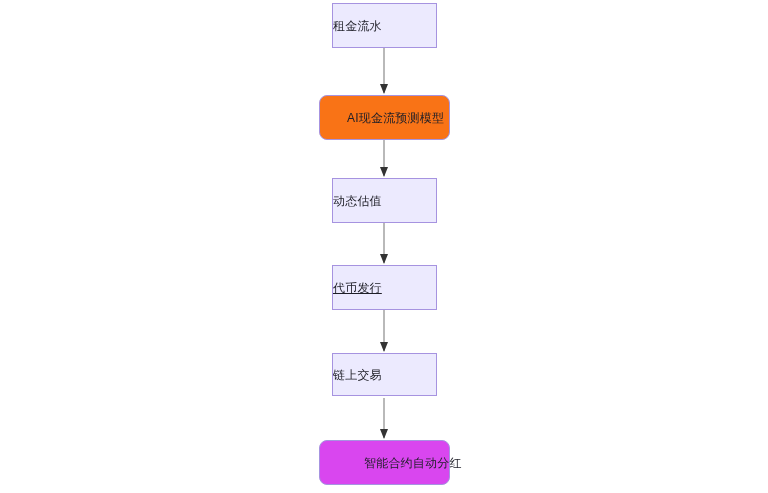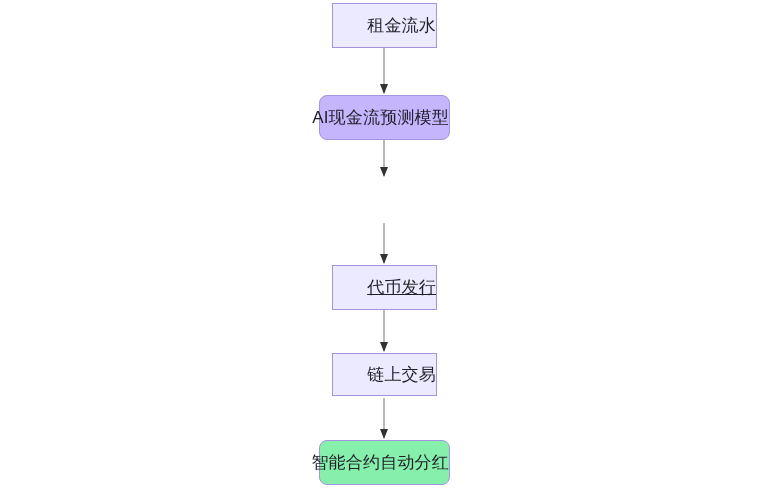--- a/index.html
+++ b/index.html
@@ -32,25 +32,25 @@
     z-index: 1;
   }
 
   
   .node {
     position: absolute;
     z-index: 2;
     box-sizing: border-box;
     display: flex;
     align-items: center;
-    justify-content: flex-end;
+    justify-content: flex-start;
     background: #ECEAFE;
     border: 1px solid #A693E0;
     color: #1f1f28;
-    font-size: 17px;
+    font-size: 12px;
     line-height: 1;
     letter-spacing: 0.2px;
     white-space: nowrap;
     -webkit-font-smoothing: antialiased;
   }
   .node.rounded {
     border-radius: 8px;
   }
   .node-label {
     pointer-events: none;
@@ -72,30 +72,33 @@
     <line x1="384" y1="140" x2="384" y2="176" stroke="#8a8a8a" stroke-width="1.2" marker-end="url(#arrowhead)"></line>
     <line x1="384" y1="223" x2="384" y2="263" stroke="#8a8a8a" stroke-width="1.2" marker-end="url(#arrowhead)"></line>
     <line x1="384" y1="310" x2="384" y2="351" stroke="#8a8a8a" stroke-width="1.2" marker-end="url(#arrowhead)"></line>
     <line x1="384" y1="398" x2="384" y2="438" stroke="#8a8a8a" stroke-width="1.2" marker-end="url(#arrowhead)"></line>
   </svg>
 
   <div class="node" id="node-n1" style="left: 332px; top: 3px; width: 105px; height: 45px; background: rgb(236, 234, 254); border-color: rgb(166, 147, 224); color: rgb(31, 31, 40);">
     <span class="node-label">租金流水</span>
   </div>
 
-  <div class="node rounded" id="node-n2" style="left: 319px; top: 95px; width: 131px; height: 45px; background: #c4b5fd; border-color: rgb(166, 147, 224); color: rgb(31, 31, 40);">
+  <div class="node rounded" id="node-n2" style="left: 319px; top: 95px; width: 131px; height: 45px; background: #f97316; border-color: rgb(166, 147, 224); color: rgb(31, 31, 40); padding-left: 27px;">
     <span class="node-label">AI现金流预测模型</span>
   </div>
 
+  <div class="node" id="node-n3" style="left: 332px; top: 178px; width: 105px; height: 45px; background: rgb(236, 234, 254); border-color: rgb(166, 147, 224); color: rgb(31, 31, 40);">
+    <span class="node-label">动态估值</span>
+  </div>
 
   <div class="node" id="node-n4" style="left: 332px; top: 265px; width: 105px; height: 45px; background: rgb(236, 234, 254); border-color: rgb(166, 147, 224); color: rgb(31, 31, 40); text-decoration: underline;">
     <span class="node-label">代币发行</span>
   </div>
 
   <div class="node" id="node-n5" style="left: 332px; top: 353px; width: 105px; height: 43px; background: rgb(236, 234, 254); border-color: rgb(166, 147, 224); color: rgb(31, 31, 40);">
     <span class="node-label">链上交易</span>
   </div>
 
-  <div class="node rounded" id="node-n6" style="left: 319px; top: 440px; width: 131px; height: 45px; background: #86efac; border-color: rgb(166, 147, 224); color: rgb(31, 31, 40);">
+  <div class="node rounded" id="node-n6" style="left: 319px; top: 440px; width: 131px; height: 45px; background: #d946ef; border-color: rgb(166, 147, 224); color: rgb(31, 31, 40); padding-left: 44px;">
     <span class="node-label">智能合约自动分红</span>
   </div>
 
 </div>
 
 </body></html>

